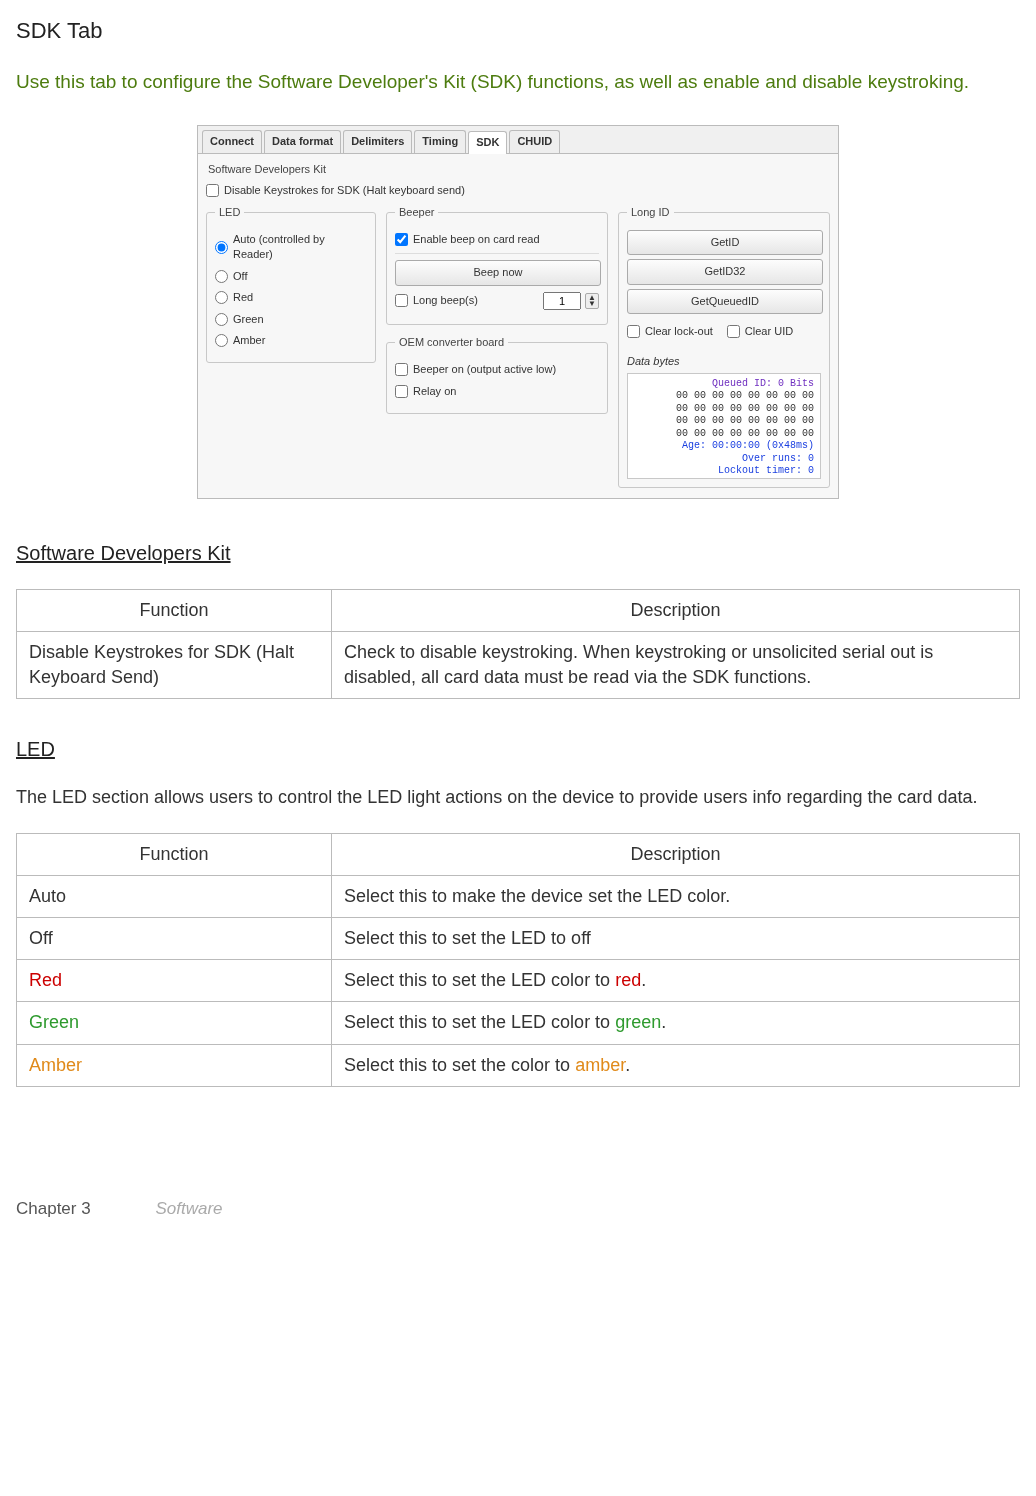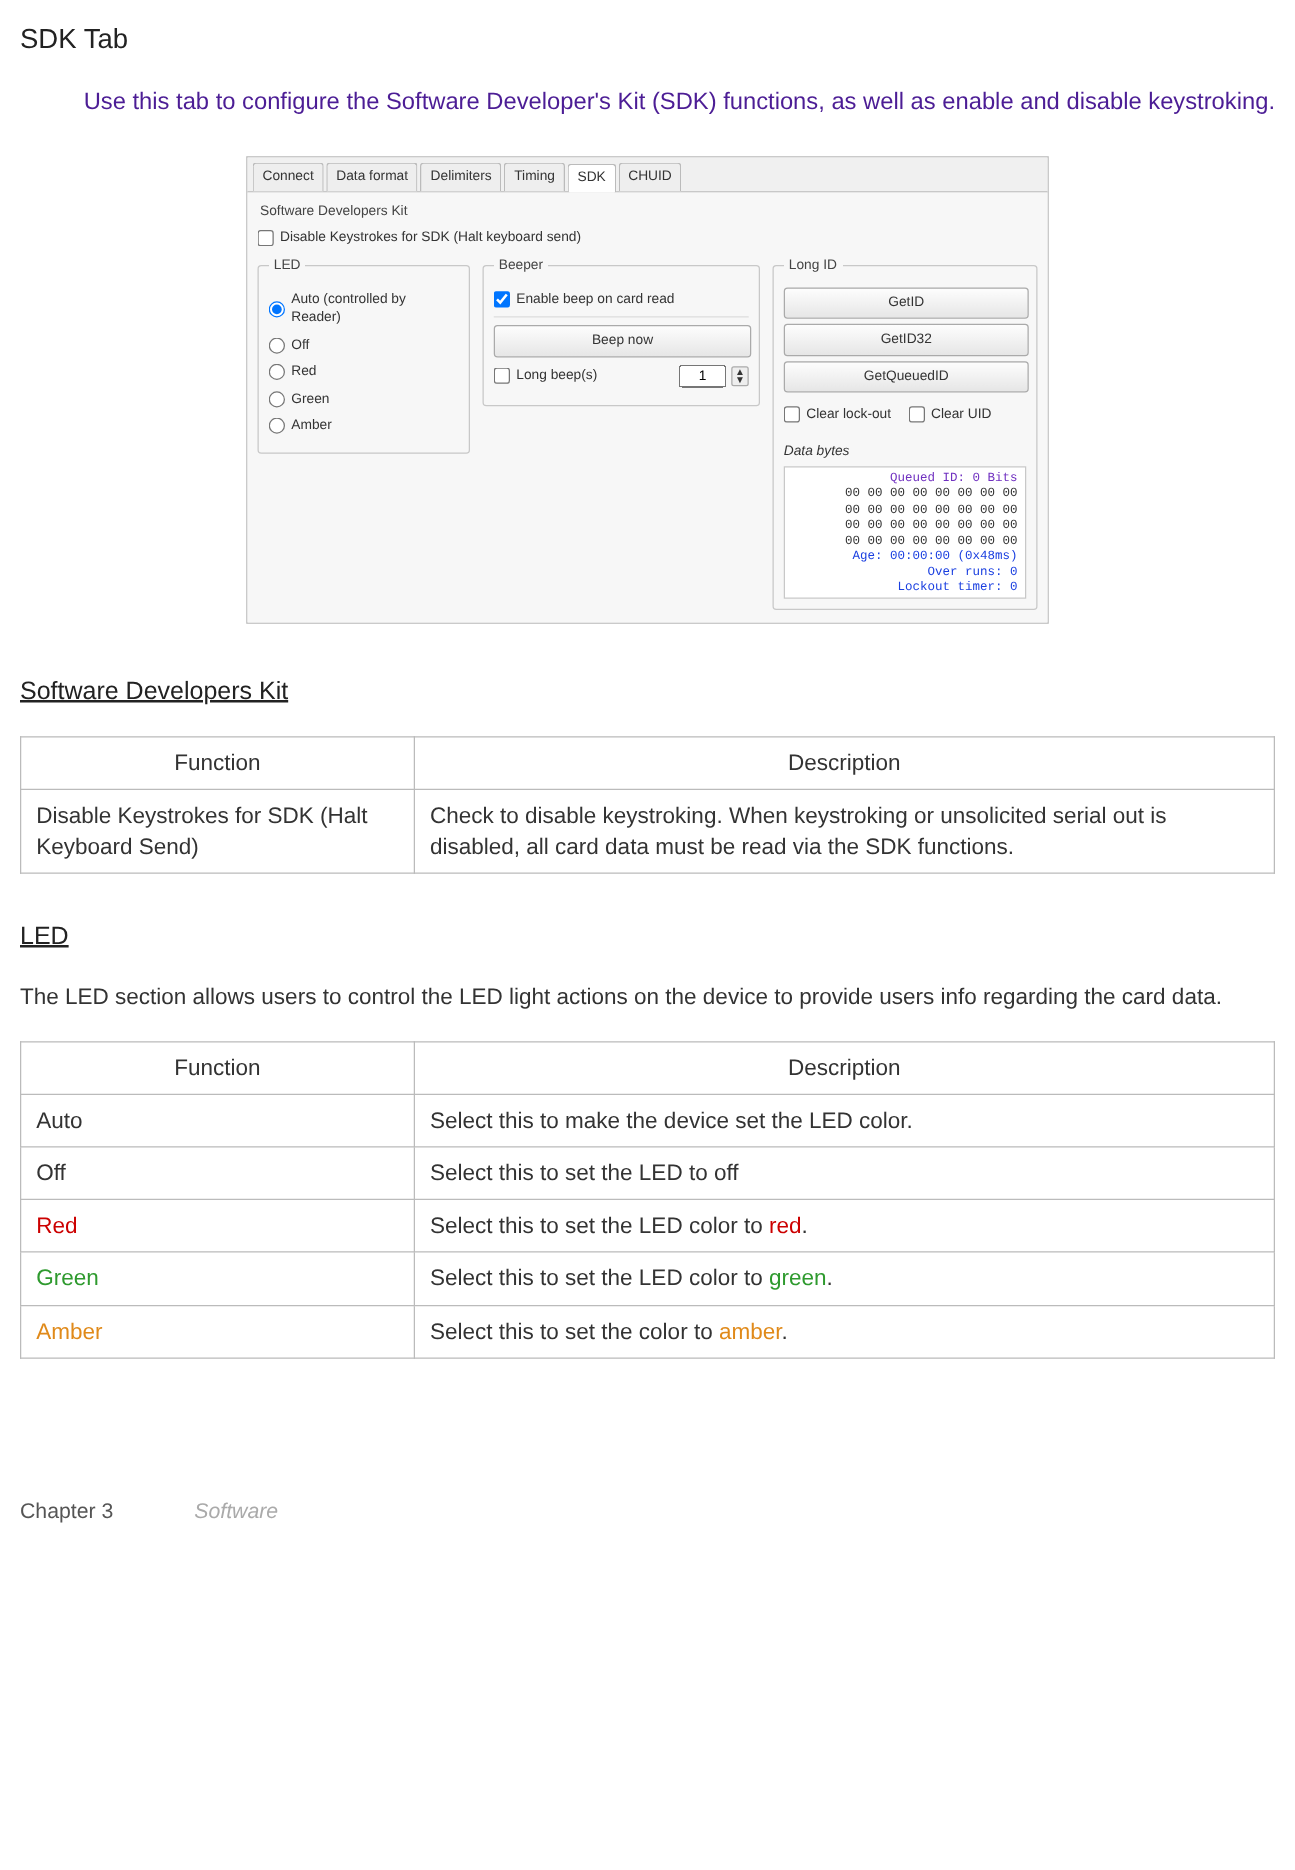--- a/index.html
+++ b/index.html
@@ -14,22 +14,21 @@
   }
   h1.section-title {
     font-size: 22px;
     font-weight: normal;
     margin: 0 0 22px 0;
     color: #222;
   }
   p.intro {
     font-size: 19px;
     margin: 0 0 30px 0;
-    color: #4c1d95;
-    text-align: right;
+    color: #4d7c0f;
   }
   
   .app-window {
     width: 640px;
     margin: 0 auto 40px auto;
     border: 1px solid #bbb;
     background: #f7f7f7;
     font-size: 11px;
     color: #333;
   }
@@ -40,20 +39,21 @@
     padding: 4px 4px 0 4px;
     gap: 2px;
   }
   .tab {
     padding: 3px 7px;
     border: 1px solid #bbb;
     border-bottom: none;
     background: #eee;
     border-radius: 3px 3px 0 0;
     white-space: nowrap;
+    font-weight: bold;
   }
   .tab.active {
     background: #fff;
     position: relative;
     top: 1px;
   }
   .panel {
     padding: 6px 8px 10px 8px;
     background: #f7f7f7;
   }
@@ -233,20 +233,31 @@
           <label class="chk-row" style="margin-top:6px;">
             <input type="checkbox" style="">
             <span>Long beep(s)</span>
             <span class="spin" style="margin-left:auto;">
               <input type="text" value="1" style="">
               <span class="arrows">▲<br>▼</span>
             </span>
           </label>
         </fieldset>
 
+        <fieldset>
+          <legend>OEM converter board</legend>
+          <label class="chk-row">
+            <input type="checkbox" style="">
+            <span>Beeper on (output active low)</span>
+          </label>
+          <label class="chk-row">
+            <input type="checkbox" style="">
+            <span>Relay on</span>
+          </label>
+        </fieldset>
       </div>
 
       <div class="gcol right">
         <fieldset>
           <legend>Long ID</legend>
           <div class="btn">GetID</div>
           <div class="btn">GetID32</div>
           <div class="btn">GetQueuedID</div>
           <div style="display:flex; gap:14px; margin-top:4px;">
             <label class="chk-row">

